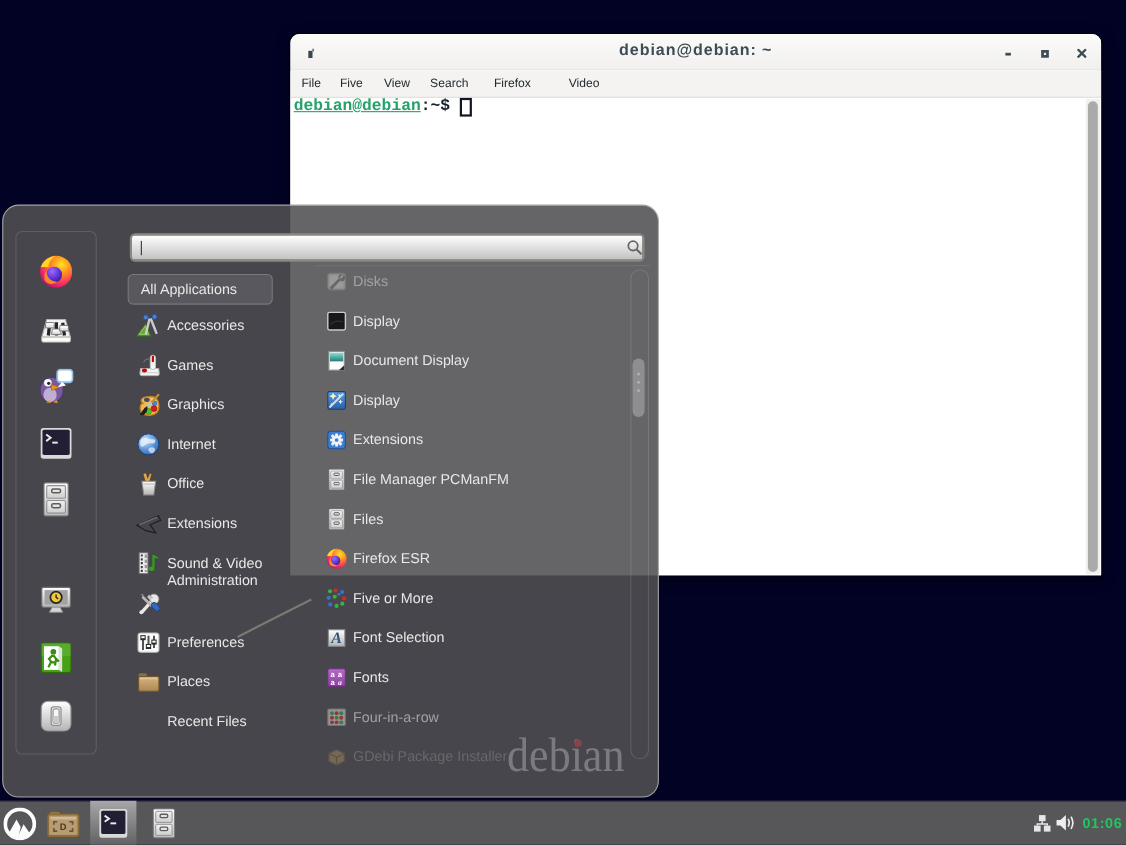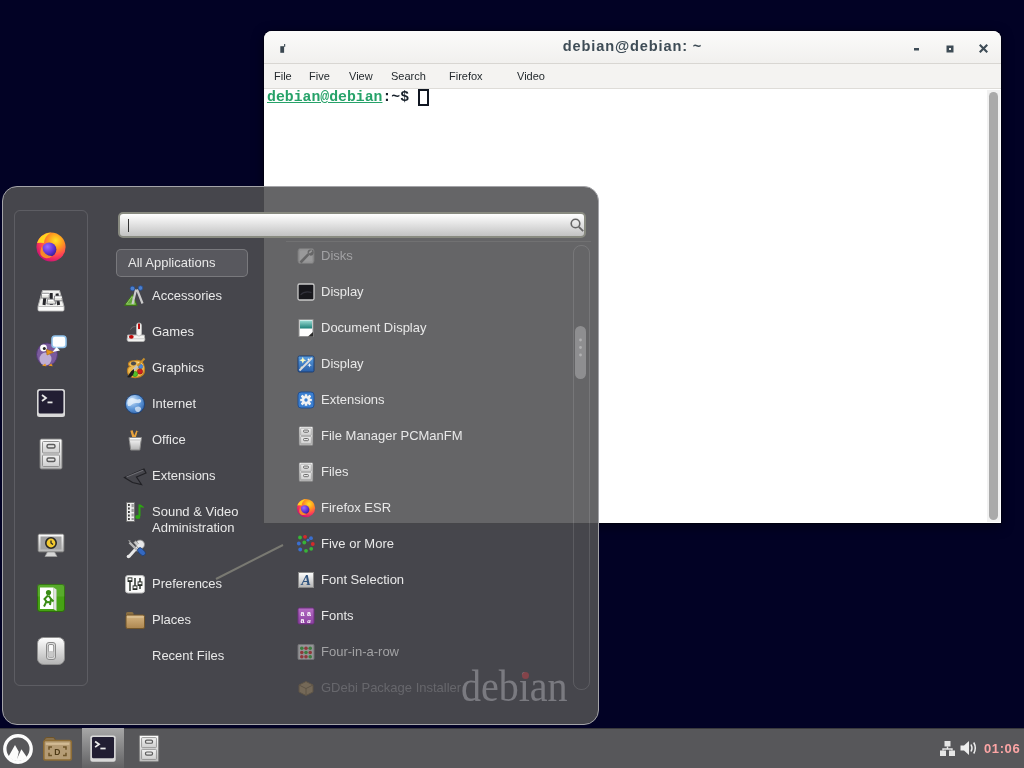--- a/index.html
+++ b/index.html
@@ -16,21 +16,21 @@
   .mi{top:39px;font-size:11px;color:#242a2e;}
   #tcontent{left:0;top:58px;width:100%;height:434px;background:#fff;}
   #prompt{left:3px;top:58px;font-family:"Liberation Mono",monospace;font-size:14.8px;font-weight:bold;color:#16202a;white-space:pre;}
   #prompt .g{color:#26a269;text-decoration:underline;}
   #cursor{left:154px;top:58px;width:7px;height:13px;border:2px solid #111722;background:#fff;}
   #tscroll{left:723px;top:59px;width:13px;height:432px;background:#f1f1f1;}
   #tthumb{left:725px;top:61px;width:9px;height:428px;background:#aaaaaa;border-radius:5px;}
   
   #taskbar{left:0;top:728px;width:1024px;height:40px;background:#57575a;border-top:1px solid #39393c;}
   #termbtn{left:82px;top:728px;width:42px;height:40px;background:linear-gradient(#a7a7a7,#626264);}
-  #clock{left:984px;top:741px;font-size:13px;font-weight:bold;color:#fca5a5;letter-spacing:0.6px;}
+  #clock{left:984px;top:741px;font-size:13px;font-weight:bold;color:#22c55e;letter-spacing:0.6px;}
   
   #menu{left:2px;top:186px;width:595px;height:537px;background:rgba(80,80,82,0.88);
         border:1px solid #a4a4a8;border-radius:15px;}
   #sidebar{left:11px;top:23px;width:72px;height:474px;border:1px solid rgba(255,255,255,0.13);border-radius:6px;}
   #searchbox{left:115px;top:25px;width:464px;height:22px;border-radius:5px;border:2px solid #888a80;
         background:linear-gradient(#ffffff,#c2c2c2);}
   #caret{left:125px;top:32px;width:1px;height:13px;background:#333;}
   #allapps{left:113px;top:62px;width:130px;height:26px;border-radius:5px;
         background:rgba(255,255,255,0.10);border:1px solid rgba(255,255,255,0.20);}
   .cat,.app{font-size:13px;color:#e8e8e8;white-space:nowrap;line-height:18px;}

